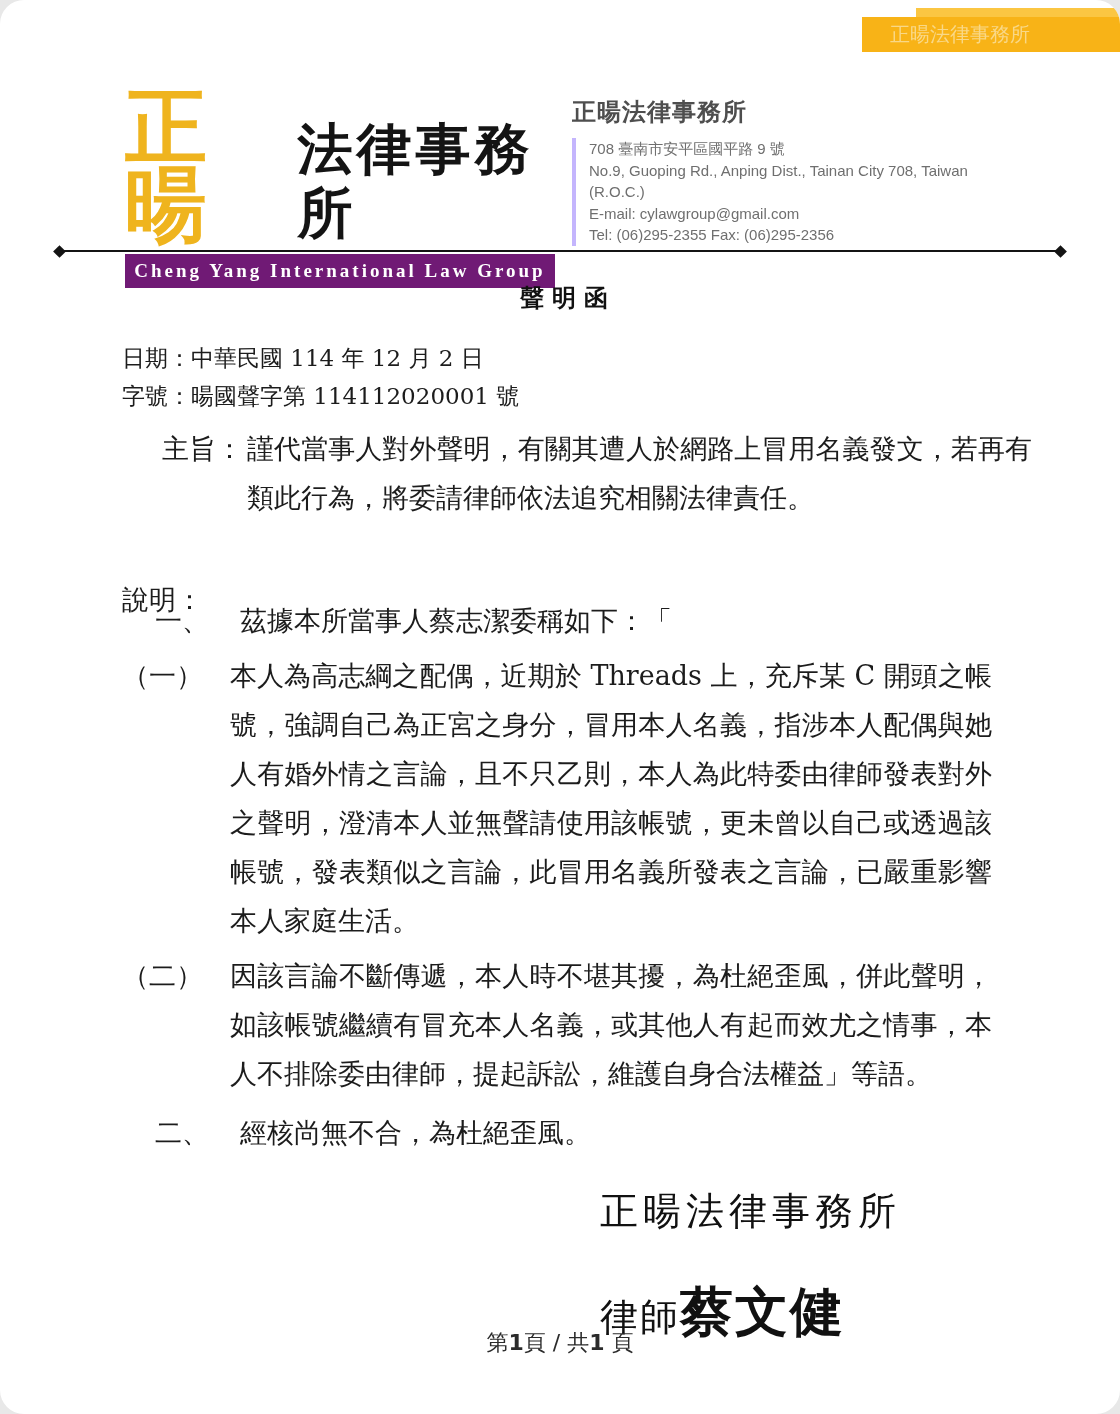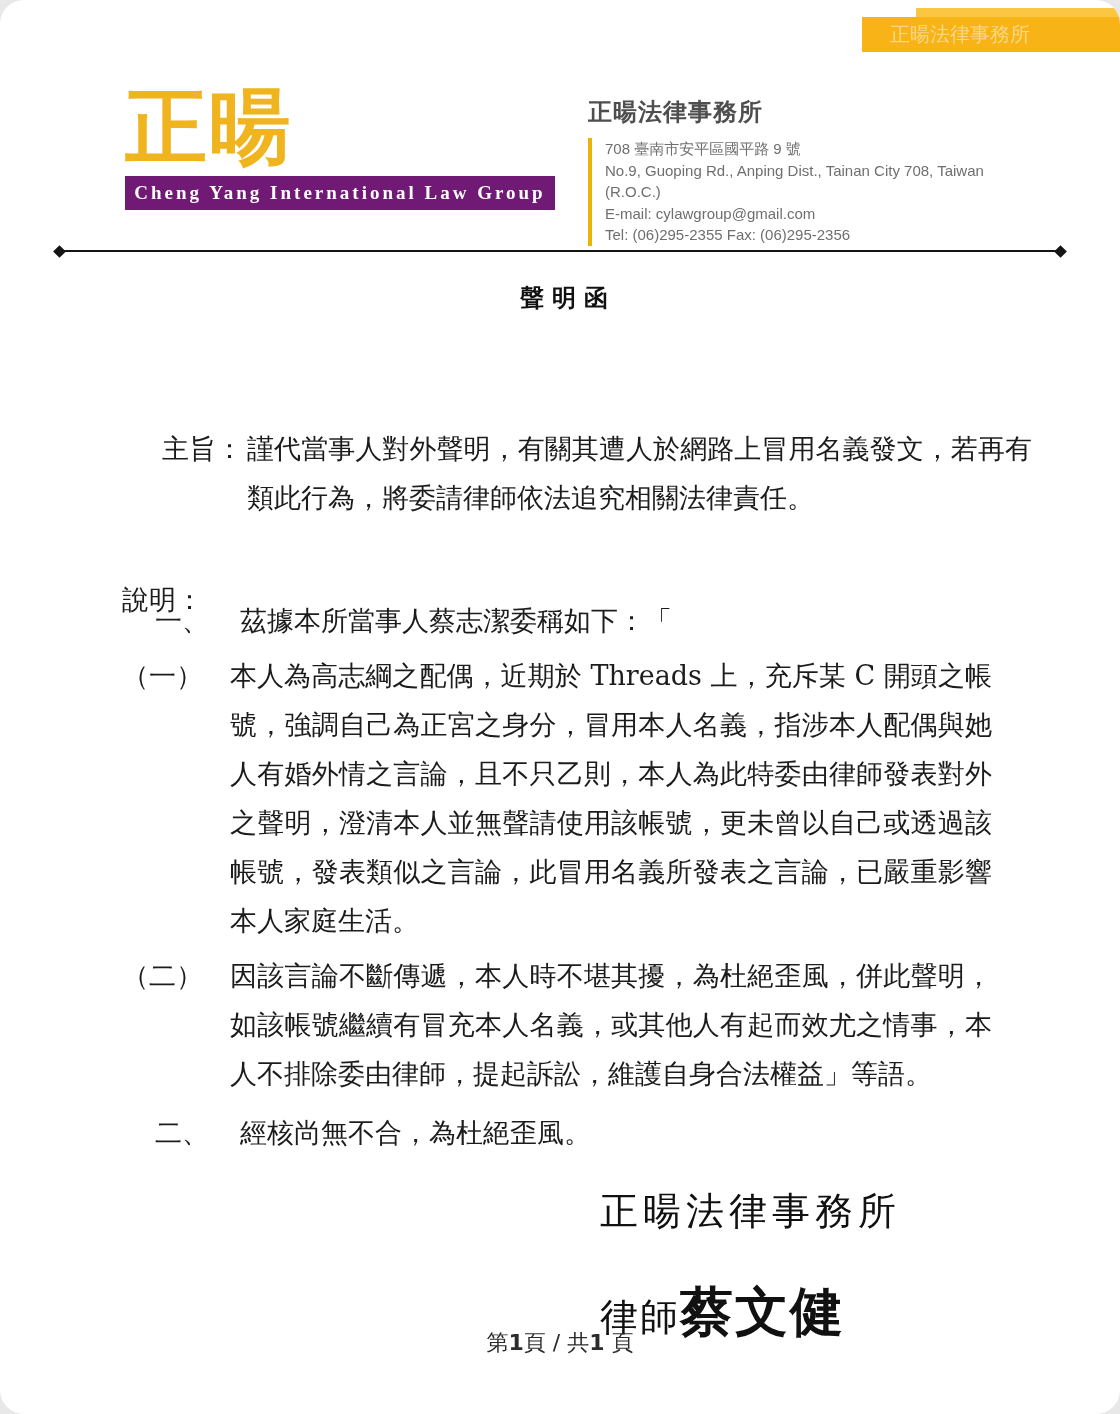--- a/index.html
+++ b/index.html
@@ -24,21 +24,21 @@
     background:#f8b317;
     color:#f9d887;
     font-family:"Liberation Sans","DejaVu Sans",sans-serif;
     font-size:20px; line-height:35px;
     padding-left:28px; box-sizing:border-box;
     white-space:nowrap; overflow:hidden;
   }
 
   
   .header {
-    position:absolute; top:88px; left:125px; right:112px;
+    position:absolute; top:88px; left:125px; right:128px;
     display:flex; justify-content:space-between; align-items:flex-start;
   }
   .logo { width:440px; }
   .logo-row { display:flex; align-items:flex-end; gap:20px; }
   .logo-brand {
     font-size:82px; line-height:0.95; font-weight:bold;
     color:#efb41e; letter-spacing:2px;
   }
   .logo-suffix {
     font-size:55px; line-height:1.15; font-weight:bold;
@@ -55,21 +55,21 @@
   .contact {
     width:420px;
     font-family:"Liberation Sans","DejaVu Sans",sans-serif;
     padding-top:8px;
   }
   .contact-name {
     font-size:24px; font-weight:bold; color:#4e4e4e;
     margin:0 0 10px 0; letter-spacing:1px;
   }
   .contact-info {
-    border-left:4px solid #eab308;
+    border-left:4px solid #c4b5fd;
     padding-left:13px;
     color:#6f6f6f; font-size:15px; line-height:21.5px;
   }
 
   
   .divider {
     position:absolute; top:246px; left:55px; right:55px; height:10px;
     display:flex; align-items:center;
   }
   .divider .line { flex:1; height:2.5px; background:#141414; }
@@ -136,20 +136,21 @@
 
 <div class="page">
 
   <div class="corner-strip"></div>
   <div class="corner-tab">正暘法律事務所</div>
 
   <div class="header">
     <div class="logo">
       <div class="logo-row">
         <span class="logo-brand">正暘</span>
+        <span class="logo-suffix">法律事務所</span>
       </div>
       <div class="logo-banner">Cheng Yang International Law Group</div>
     </div>
 
     <div class="contact">
       <div class="contact-name">正暘法律事務所</div>
       <div class="contact-info">
         <div>708 臺南市安平區國平路 9 號</div>
         <div>No.9, Guoping Rd., Anping Dist., Tainan City 708, Taiwan (R.O.C.)</div>
         <div>E-mail: cylawgroup@gmail.com</div>
@@ -159,20 +160,24 @@
   </div>
 
   <div class="divider">
     <span class="diamond"></span>
     <span class="line"></span>
     <span class="diamond"></span>
   </div>
 
   <div class="doc-title">聲明函</div>
 
+  <div class="meta">
+    <div>日期：中華民國 114 年 12 月 2 日</div>
+    <div>字號：暘國聲字第 114112020001 號</div>
+  </div>
 
   <div class="subject">
     <span class="subject-label">主旨：</span>
     <span class="subject-text">謹代當事人對外聲明，有關其遭人於網路上冒用名義發文，若再有類此行為，將委請律師依法追究相關法律責任。</span>
   </div>
 
   <div class="explain">說明：</div>
 
   <div class="items">
     <div class="item-top">

